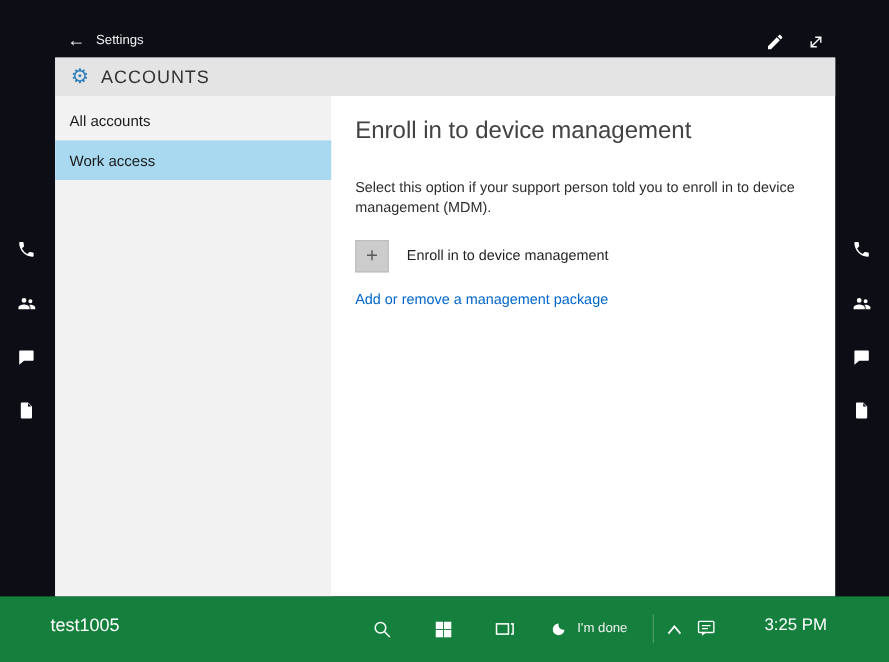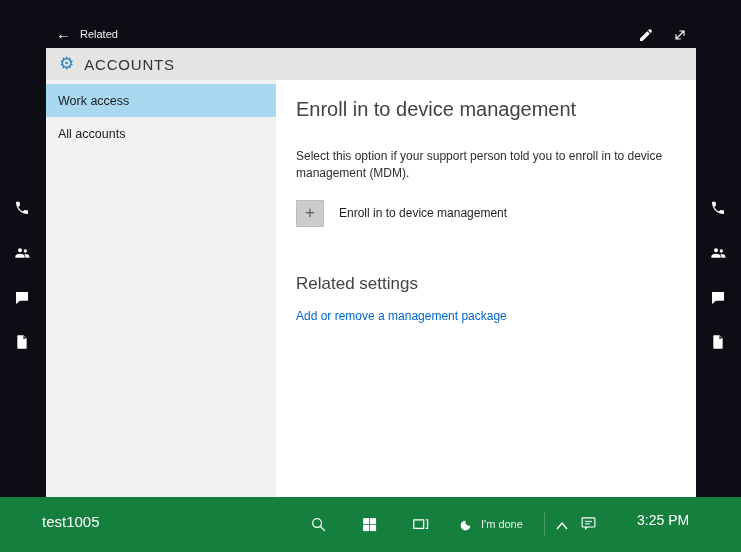--- a/index.html
+++ b/index.html
@@ -81,21 +81,21 @@
   .tb-done-label { margin-left:9px; font-size:11px; color:#f0f0f0; }
   .tb-divider { left:544px; top:15px; width:1px; height:24px; background:rgba(255,255,255,0.22); }
   .tb-chevron { left:555px; top:21px; width:14px; height:12px; cursor:pointer; }
   .tb-action { left:580px; top:18px; }
   .tb-clock { left:637px; top:15px; font-size:14px; color:#fff; cursor:pointer; }
 </style>
 </head>
 <body>
 
 <div class="abs back-btn">←</div>
-<div class="abs frame-title">Related</div>
+<div class="abs frame-title">Settings</div>
 <div class="abs frame-icon pencil-btn">
   <svg viewBox="0 0 24 24" width="16" height="16">
       <path d="M3 17.25V21h3.75L17.8 9.94l-3.75-3.75L3 17.25zM20.7 7.04a1 1 0 0 0 0-1.41l-2.34-2.34a1 1 0 0 0-1.41 0l-1.83 1.83 3.75 3.75 1.83-1.83z" fill="#fff"></path>
     </svg>
 </div>
 <div class="abs frame-icon expand-btn">
   <svg viewBox="0 0 24 24" width="16" height="16">
       <path d="M6 18L18 6M11 6h7v7M13 18H6v-7" stroke="#fff" stroke-width="1.7" fill="none"></path>
     </svg>
 </div>
@@ -142,35 +142,34 @@
     </svg>
 </div>
 
 <div class="abs window">
   <div class="app-header">
     <span class="gear">⚙</span>
     <span class="app-header-title">ACCOUNTS</span>
   </div>
   <div class="app-body">
     <div class="sidebar">
+      <div class="sidebar-item">
+        <span>All accounts</span>
+      </div>
       <div class="sidebar-item selected">
         <span>Work access</span>
-      </div>
-      <div class="sidebar-item">
-        <span>All accounts</span>
       </div>
     </div>
     <div class="content">
       <div class="content-title">Enroll in to device management</div>
       <div class="content-desc">Select this option if your support person told you to enroll in to device management (MDM).</div>
       <div class="enroll-row">
         <div class="plus-box">+</div>
         <div class="enroll-label">Enroll in to device management</div>
       </div>
-      <div class="related-title">Related settings</div>
       <div class="related-link">Add or remove a management package</div>
     </div>
   </div>
 </div>
 
 <div class="abs taskbar">
   <div class="abs tb-user">test1005</div>
 
   <div class="abs tb-icon tb-search">
     <svg viewBox="0 0 24 24" width="17" height="17">

